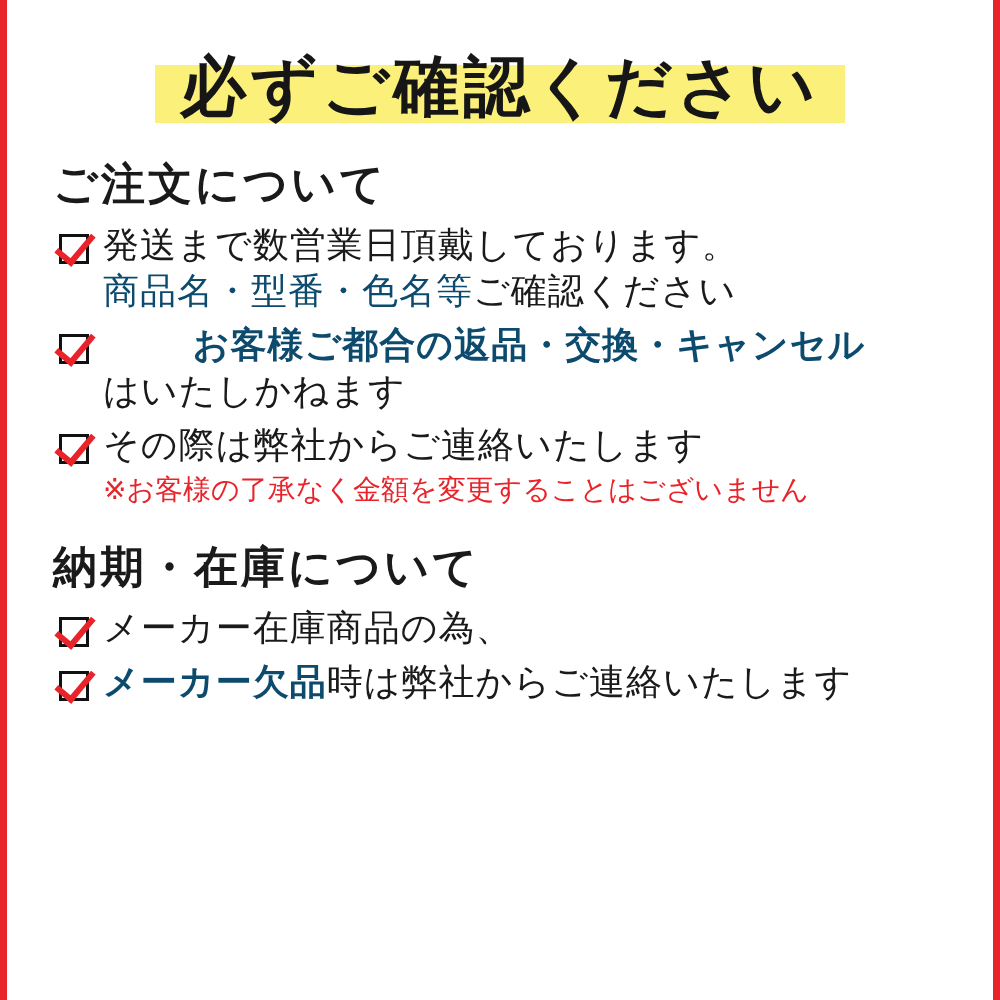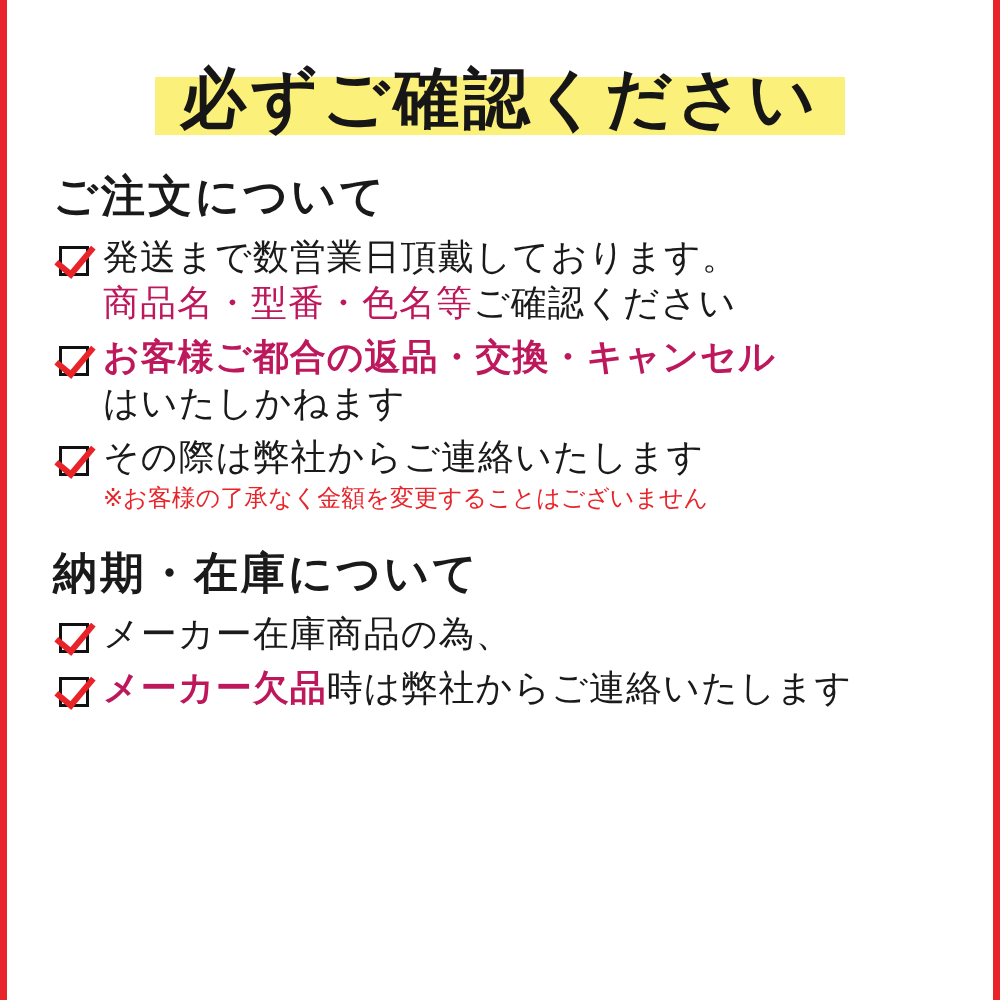--- a/index.html
+++ b/index.html
@@ -18,21 +18,21 @@
     width: 1000px;
     height: 1000px;
     box-sizing: border-box;
     border-left: 7px solid #e8242a;
     border-right: 7px solid #e8242a;
     background: #ffffff;
   }
   .inner {
     position: absolute;
     left: 0; top: 0; right: 0; bottom: 0;
-    padding: 15px 38px;
+    padding: 3px 38px;
     box-sizing: border-box;
   }
 
   
   .title-wrap {
     margin-top: 30px;
     text-align: center;
     position: relative;
     height: 110px;
   }
@@ -103,27 +103,27 @@
     flex: 1 1 auto;
   }
   .line {
     font-size: 36px;
     line-height: 1.28;
     color: #1a1a1a;
     letter-spacing: 1px;
     white-space: nowrap;
   }
   .line.small {
-    font-size: 24px;
+    font-size: 28px;
     color: #e8242a;
     letter-spacing: 0px;
     line-height: 1.4;
     margin-top: 2px;
   }
-  .red { color: #be185d; }
+  .red { color: #0c4a6e; text-align: center; }
   .blk { color: #1a1a1a; }
   .bold { font-weight: bold; }
 </style>
 </head>
 <body>
 
 <div class="page">
   <div class="inner">
 
     <div class="title-wrap">

